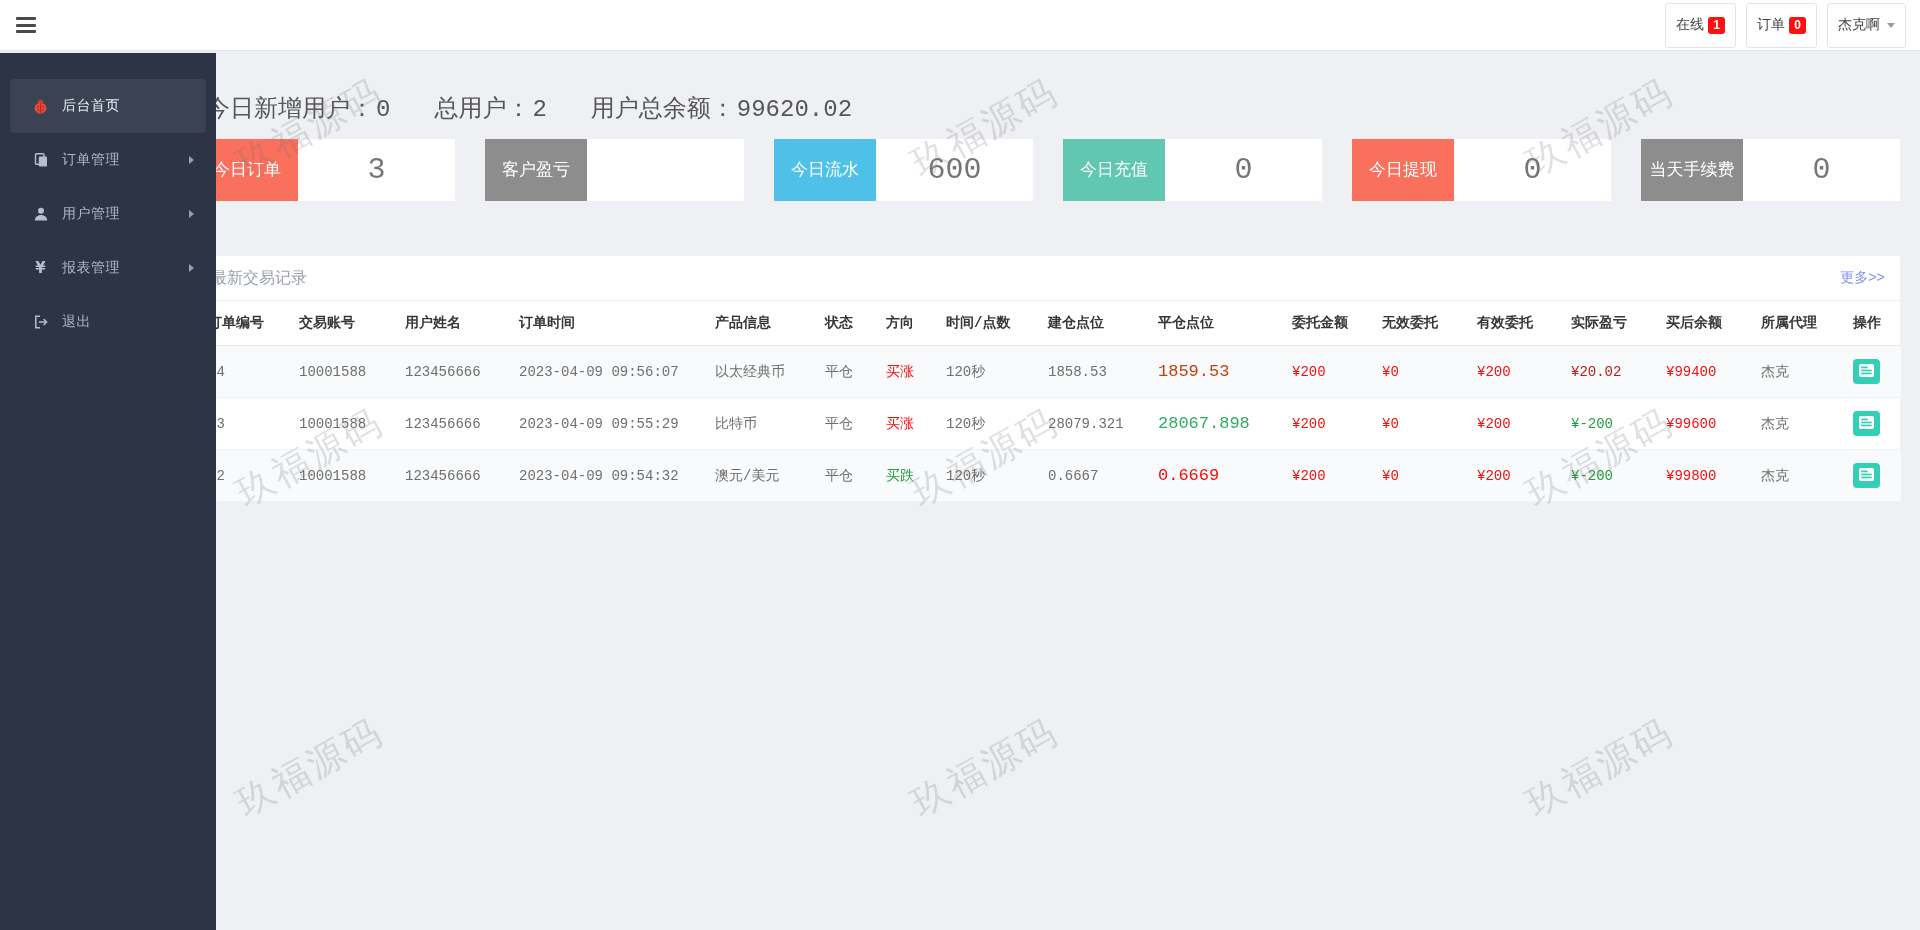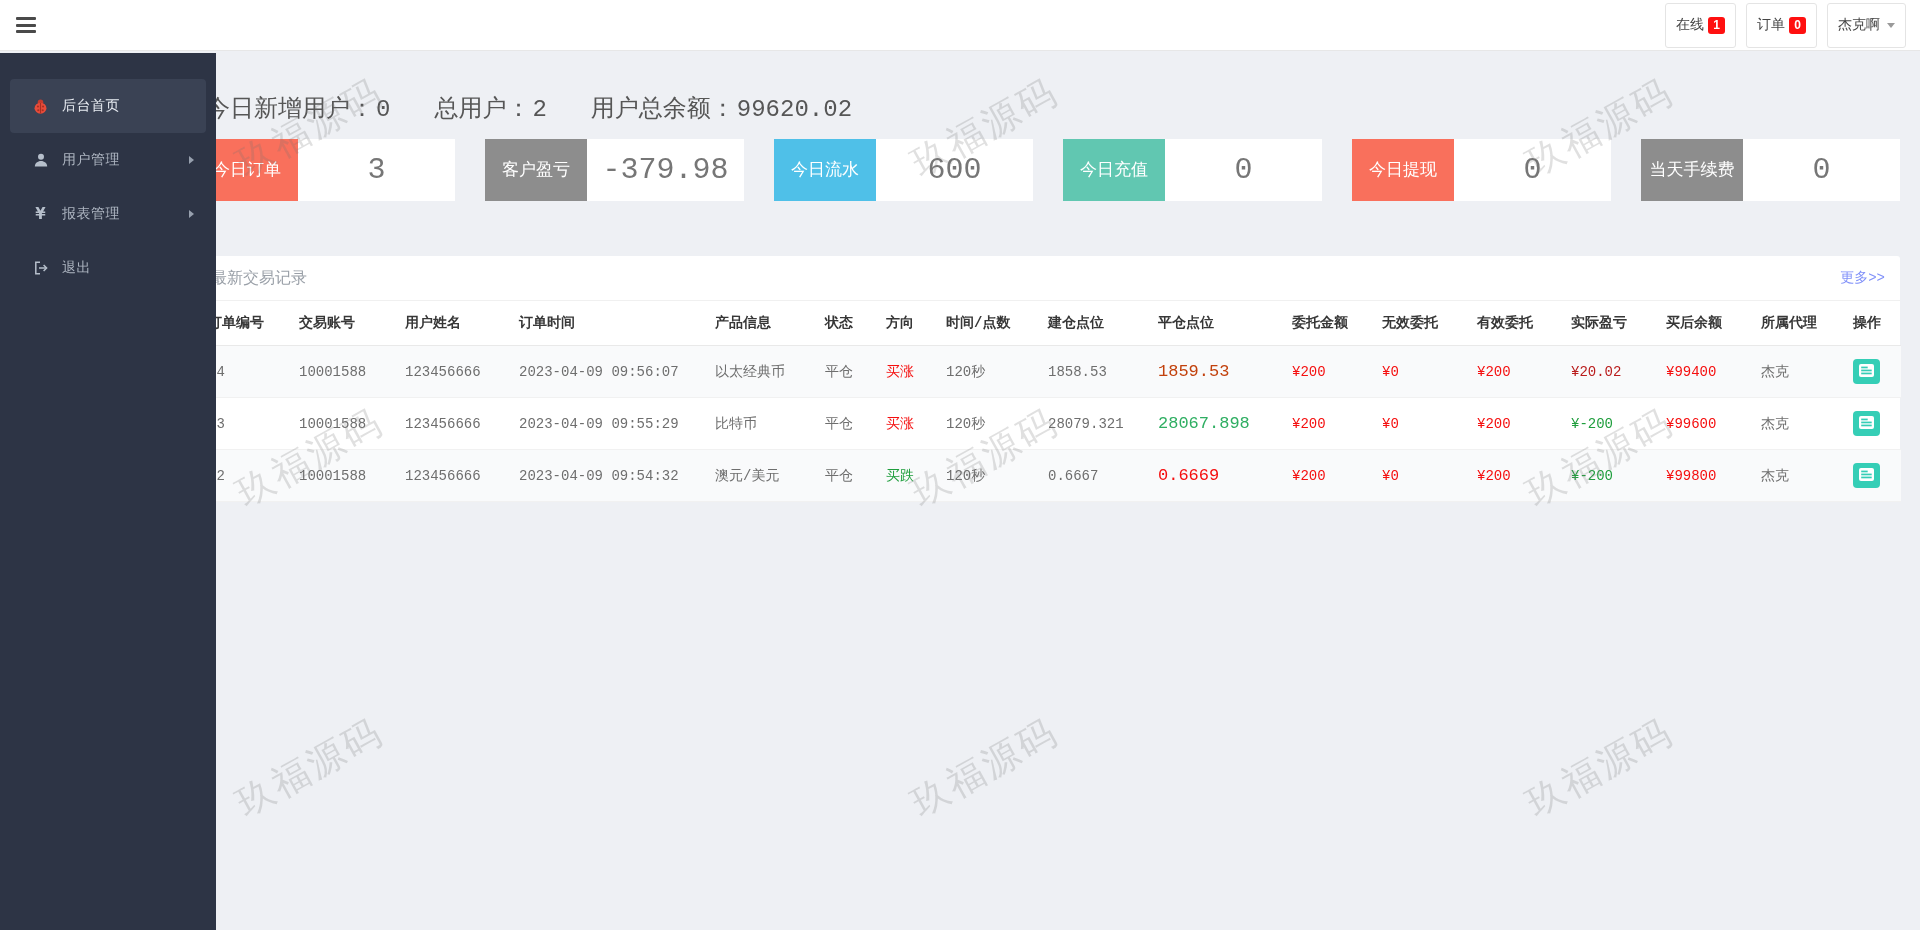--- a/index.html
+++ b/index.html
@@ -149,20 +149,30 @@
           <circle cx="10.4" cy="8" r="1" fill="#a92f22"></circle>
           <circle cx="5.9" cy="11.5" r="1" fill="#a92f22"></circle>
           <circle cx="10.1" cy="11.5" r="1" fill="#a92f22"></circle>
         </svg>
       </span>
       <span class="side-label">后台首页</span>
     </div>
     <div class="side-item">
       <span class="side-icon">
         <svg width="16" height="16" viewBox="0 0 16 16">
+          <rect x="2.5" y="1.8" width="8.5" height="10.5" rx="1" fill="none" stroke="#b6bfcb" stroke-width="1.4"></rect>
+          <rect x="5.8" y="4.6" width="8.2" height="10" rx="1" fill="#b6bfcb"></rect>
+        </svg>
+      </span>
+      <span class="side-label">订单管理</span>
+      <span class="chev-right"></span>
+    </div>
+    <div class="side-item">
+      <span class="side-icon">
+        <svg width="16" height="16" viewBox="0 0 16 16">
           <circle cx="8" cy="4.8" r="3" fill="#b6bfcb"></circle>
           <path d="M1.8 14.5c0-3.4 2.8-5.6 6.2-5.6s6.2 2.2 6.2 5.6z" fill="#b6bfcb"></path>
         </svg>
       </span>
       <span class="side-label">用户管理</span>
       <span class="chev-right"></span>
     </div>
     <div class="side-item">
       <span class="side-icon">
         <span class="yen-glyph">¥</span>
@@ -195,21 +205,20 @@
           <div>今日</div>
           <div>订单</div>
         </div>
         <div class="card-value">3</div>
       </div>
       <div class="card">
         <div class="card-label" style="background: rgb(141, 141, 141);">
           <div>客户</div>
           <div>盈亏</div>
         </div>
-        <div class="card-value">-379.98</div>
       </div>
       <div class="card">
         <div class="card-label" style="background: rgb(79, 192, 232);">
           <div>今日</div>
           <div>流水</div>
         </div>
         <div class="card-value">600</div>
       </div>
       <div class="card">
         <div class="card-label" style="background: rgb(97, 199, 177);">

